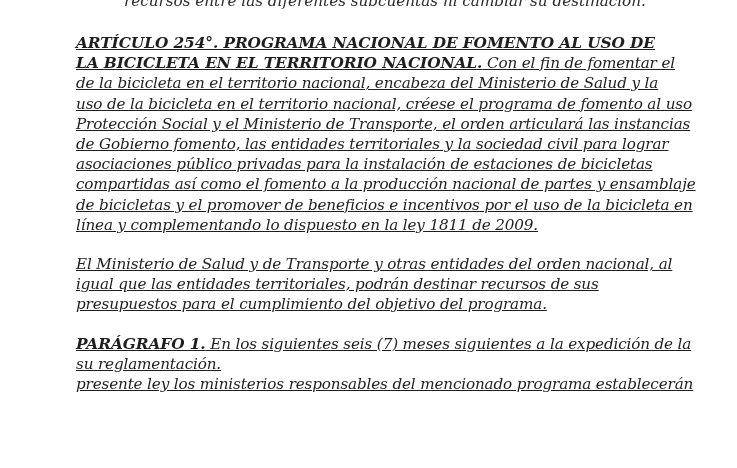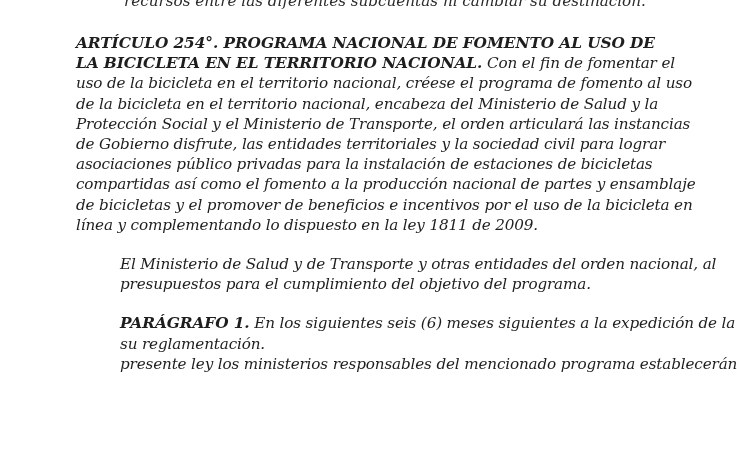--- a/index.html
+++ b/index.html
@@ -20,70 +20,71 @@
       left: 76px;
       top: -9px;
       width: 608px;
     }
     .line {
       font-style: italic;
       font-size: 15.2px;
       line-height: 20.2px;
       white-space: nowrap;
       letter-spacing: -0.15px;
+      text-decoration: underline;
     }
     .cut-line {
       color: #2a2a2a;
       padding-left: 48px;
       font-size: 15.2px;
       font-style: italic;
       line-height: 20px;
       white-space: nowrap;
     }
     .para {
       margin: 0;
     }
     .gap-top {
       margin-top: 22px;
     }
     .gap-para {
       margin-top: 19px;
-      margin-left: 44px;
     }
     .heading {
       font-weight: bold;
       font-style: italic;
       font-size: 15.4px;
       letter-spacing: -0.1px;
     }
   </style>
 </head>
 <body>
 
 <div class="page">
 
   <div class="cut-line">recursos entre las diferentes subcuentas ni cambiar su destinación.</div>
 
   <div class="para gap-top">
     <div class="line heading">ARTÍCULO 254°.  PROGRAMA NACIONAL DE FOMENTO AL USO DE</div>
     <div class="line"><span class="heading">LA BICICLETA EN EL TERRITORIO NACIONAL.</span><span> Con el fin de fomentar el</span></div>
+    <div class="line">de la bicicleta en el territorio nacional, encabeza del Ministerio de Salud y la</div>
     <div class="line">uso de la bicicleta en el territorio nacional, créese el programa de fomento al uso</div>
-    <div class="line">de la bicicleta en el territorio nacional, encabeza del Ministerio de Salud y la</div>
     <div class="line">Protección Social y el Ministerio de Transporte, el orden articulará las instancias</div>
-    <div class="line">de Gobierno disfrute, las entidades territoriales y la sociedad civil para lograr</div>
+    <div class="line">de Gobierno fomento, las entidades territoriales y la sociedad civil para lograr</div>
     <div class="line">asociaciones público privadas para la instalación de estaciones de bicicletas</div>
     <div class="line">compartidas así como el fomento a la producción nacional de partes y ensamblaje</div>
     <div class="line">de bicicletas y el promover de beneficios e incentivos por el uso de la bicicleta en</div>
     <div class="line">línea y complementando lo dispuesto en la ley 1811 de 2009.</div>
   </div>
 
   <div class="para gap-para">
     <div class="line">El Ministerio de Salud y de Transporte y otras entidades del orden nacional, al</div>
+    <div class="line">igual que las entidades territoriales, podrán destinar recursos de sus</div>
     <div class="line">presupuestos para el cumplimiento del objetivo del programa.</div>
   </div>
 
   <div class="para gap-para">
-    <div class="line"><span class="heading">PARÁGRAFO 1.</span><span> En los siguientes seis (6) meses siguientes a la expedición de la</span></div>
+    <div class="line"><span class="heading">PARÁGRAFO 1.</span><span> En los siguientes seis (7) meses siguientes a la expedición de la</span></div>
     <div class="line">su reglamentación.</div>
     <div class="line">presente ley los ministerios responsables del mencionado programa establecerán</div>
   </div>
 
 </div>
 
 </body></html>

